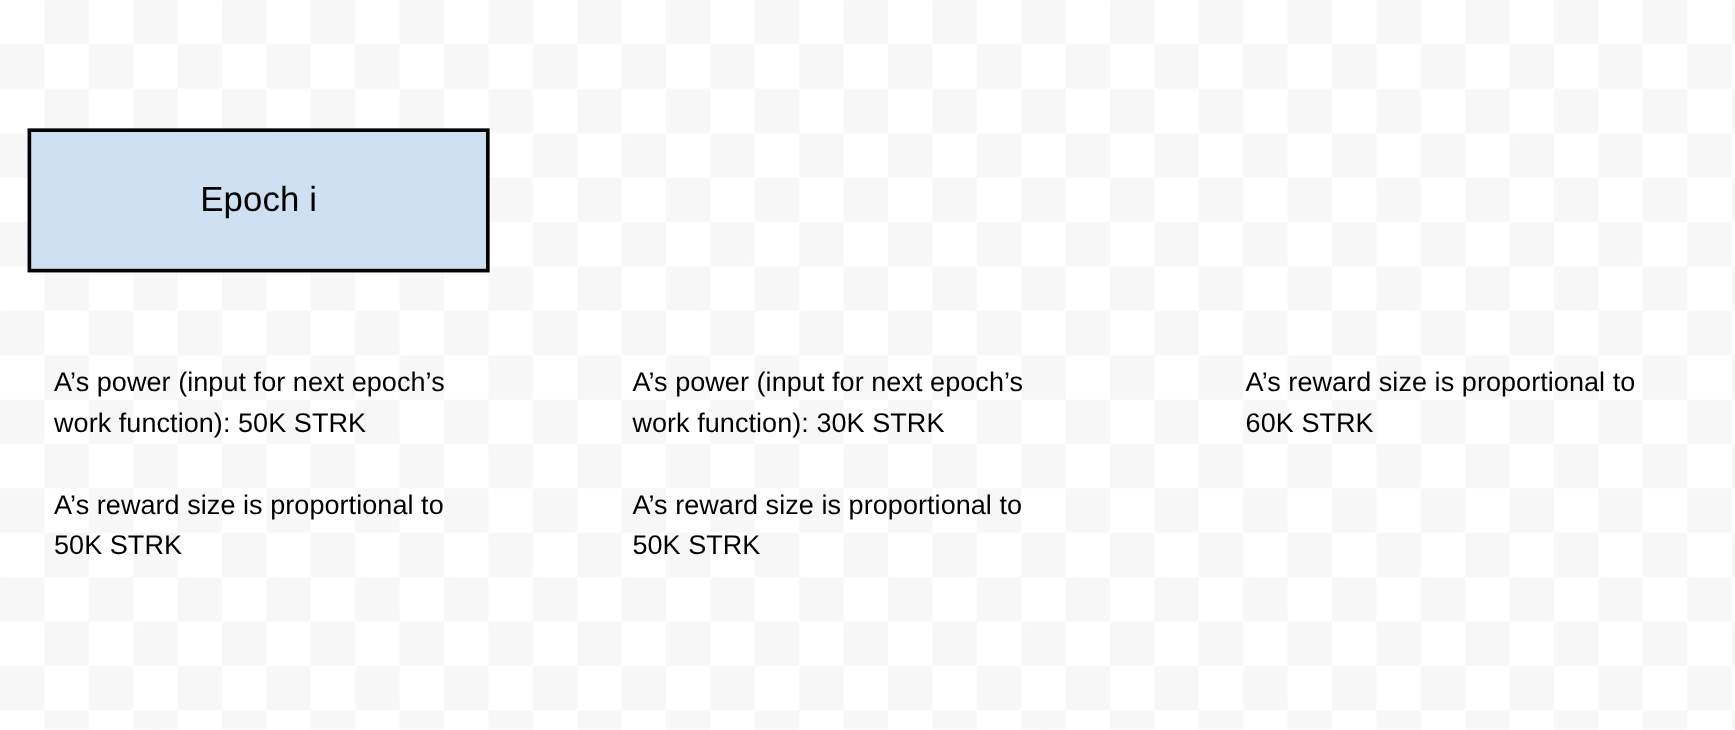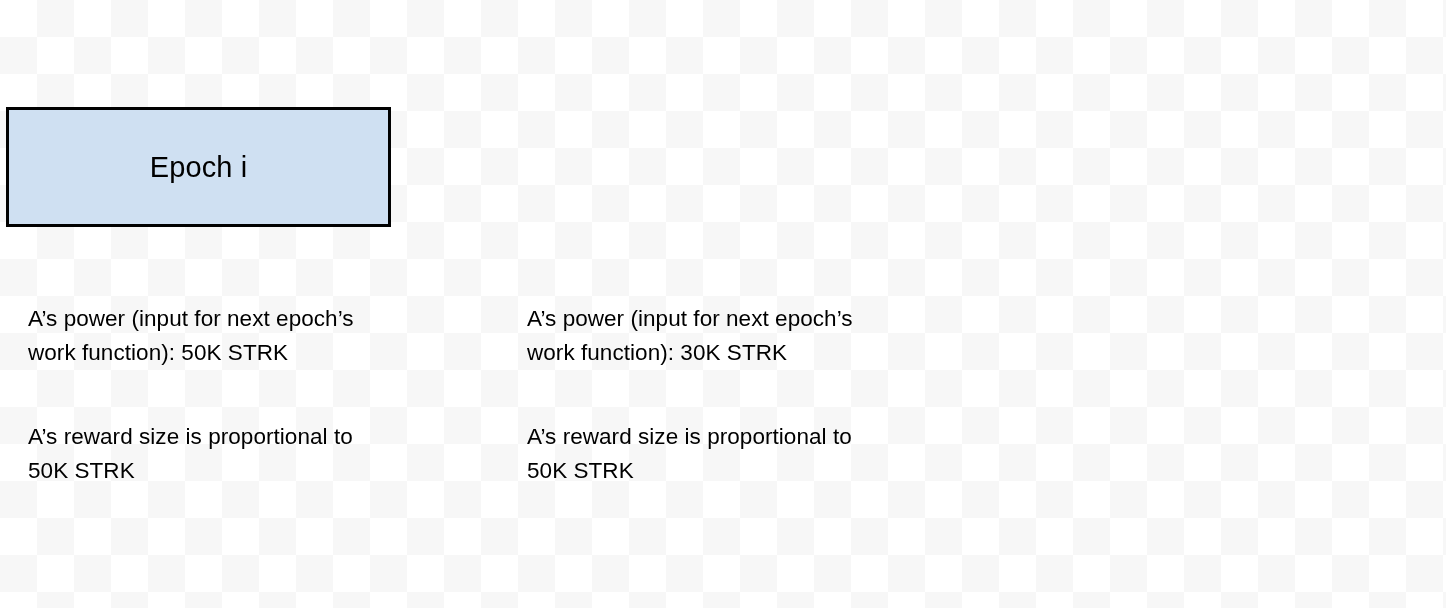--- a/index.html
+++ b/index.html
@@ -28,21 +28,21 @@
     width: 1446px;
     height: 608px;
   }
 
   .column {
     position: absolute;
     top: 0;
     height: 608px;
   }
 
-  .col-0 { left: 6px;   width: 385px; }
+  .col-0 { left: 23px;   width: 385px; }
   .col-1 { left: 505px;  width: 383px; }
   .col-2 { left: 1016px; width: 382px; }
 
   .epoch-box {
     position: absolute;
     top: 107px;
     left: 0;
     width: 100%;
     height: 120px;
     box-sizing: border-box;
@@ -68,21 +68,21 @@
     width: 360px;
   }
 
   .note {
     font-size: 22.5px;
     line-height: 34px;
     color: #000000;
     letter-spacing: 0.05px;
   }
 
-  .note.power { margin-bottom: 50px; }
+  .note.power { margin-bottom: 34px; }
 </style>
 </head>
 <body>
 
 <div id="canvas">
 
   <div class="column col-0">
     <div class="epoch-box">
       <span class="epoch-box-label">Epoch i</span>
     </div>
@@ -94,16 +94,17 @@
 
   <div class="column col-1">
     <div class="notes">
       <div class="note power">A’s power (input for next epoch’s work function): 30K STRK</div>
       <div class="note reward">A’s reward size is proportional to 50K STRK</div>
     </div>
   </div>
 
   <div class="column col-2">
     <div class="notes">
+      <div class="note reward">A’s reward size is proportional to 60K STRK</div>
     </div>
   </div>
 
 </div>
 
 </body></html>

